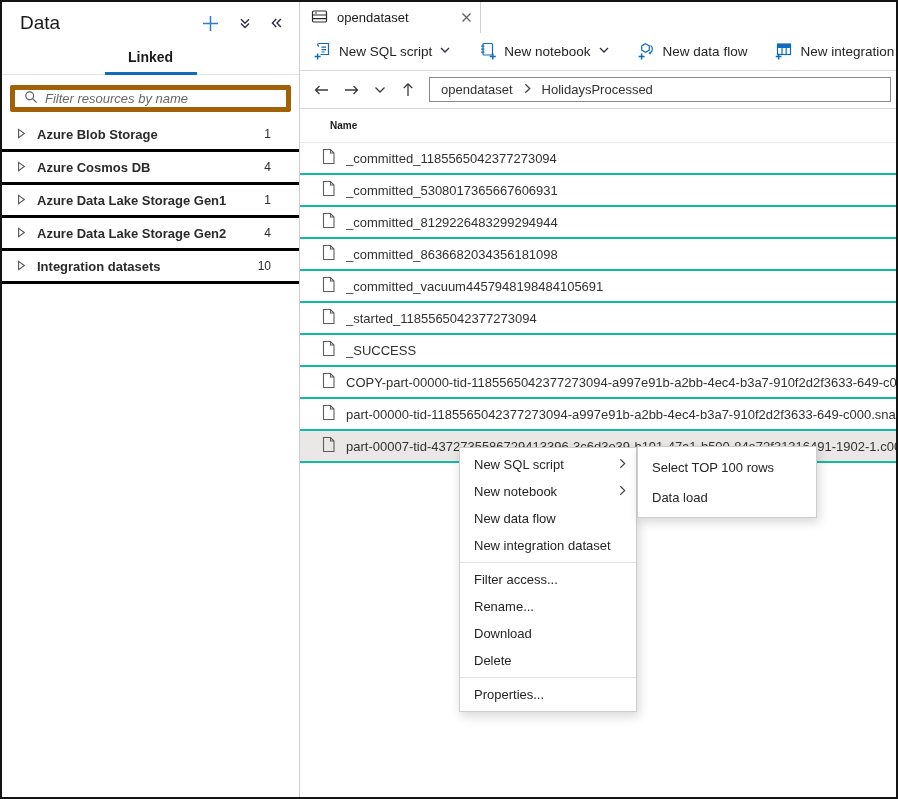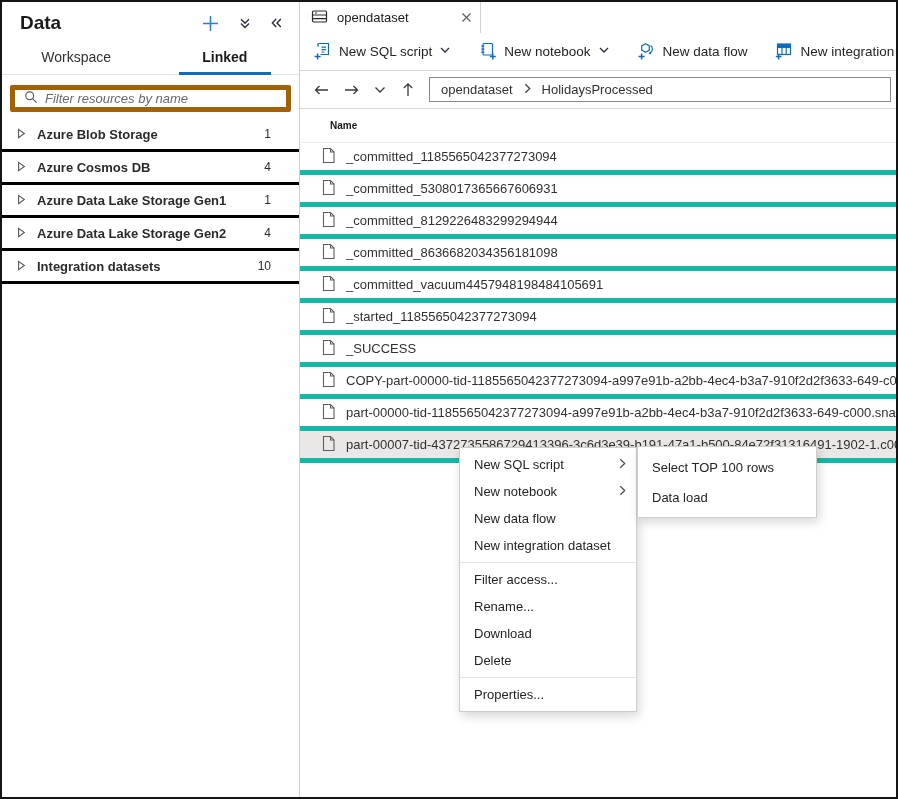--- a/index.html
+++ b/index.html
@@ -3,21 +3,21 @@
 <meta charset="utf-8">
 <style>
   * { margin:0; padding:0; box-sizing:border-box; }
   body { font-family:"Liberation Sans", sans-serif; background:#fff; }
   .app { position:relative; width:898px; height:799px; border:2px solid #141414;
          background:#fff; display:flex; overflow:hidden; color:#242424; }
 
   
   .left-panel { flex:0 0 298px; border-right:1px solid #cfcfcf; display:flex; flex-direction:column; }
   .lp-header { display:flex; align-items:center; padding:10px 16px 2px 18px; }
-  .lp-title { flex:1; font-size:19px; font-weight:bold; color:#1b1a19; }
+  .lp-title { flex:1; font-size:19px; font-weight:normal; color:#1b1a19; }
   .lp-icons { display:flex; gap:17px; align-items:center; }
   .icon-btn { display:flex; align-items:center; cursor:pointer; }
 
   .lp-tabs { display:flex; border-bottom:1px solid #e4e2e0; margin-top:6px; }
   .lp-tab { flex:1; text-align:center; font-size:14px; padding:7px 0 9px; color:#323130; position:relative; cursor:pointer; }
   .lp-tab.active { font-weight:bold; color:#1b1a19; }
   .lp-tab.active .underline { position:absolute; left:50%; transform:translateX(-50%);
       bottom:-1px; width:92px; height:3px; background:#0f6cbd; }
 
   .search-box { margin:10px 8px 4px; height:27px; border:5px solid #a16207; border-radius:2px;
@@ -44,21 +44,21 @@
       border-bottom:1px solid #d9d7d5; }
   .nav-ic { display:flex; align-items:center; margin-right:13px; cursor:pointer; }
   .breadcrumb { flex:1; height:25px; border:1px solid #8a8886; display:flex; align-items:center;
       gap:11px; padding:0 11px; font-size:13px; color:#323130; }
   .crumb { cursor:pointer; }
 
   .filelist { flex:1; }
   .fl-header { height:34px; display:flex; align-items:center; padding-left:30px;
       font-size:10px; font-weight:600; color:#1b1a19; border-bottom:1px solid #ececec; }
   .file-row { height:32px; display:flex; align-items:center; gap:10px; padding-left:21px;
-      border-bottom:5px solid #14b8a6; font-size:13px; color:#323130;
+      border-bottom:2px solid #14b8a6; font-size:13px; color:#323130;
       white-space:nowrap; overflow:hidden; cursor:pointer; }
   .file-row .fname { overflow:hidden; }
   .file-row.selected { background:#e9e8e7; }
   .file-row svg { flex:0 0 auto; }
 
   
   .context-menu { position:absolute; left:457px; top:445px; width:178px; background:#fff;
       border:1px solid #cfcdcb; box-shadow:2px 4px 10px rgba(0,0,0,.16); padding:3px 0; z-index:5; }
   .menu-item { height:27px; display:flex; align-items:center; padding:0 10px 0 14px;
       font-size:13px; color:#242424; cursor:pointer; }
@@ -90,23 +90,20 @@
         </span>
         <span class="icon-btn">
           <svg width="14" height="14" viewBox="0 0 14 14">
               <path d="M7.2 3L3.4 7l3.8 4M11.8 3L8 7l3.8 4" stroke="#2f2e3e" stroke-width="1.4" fill="none"></path>
             </svg>
         </span>
       </div>
     </div>
 
     <div class="lp-tabs">
-      <div class="lp-tab">
-        <span>Workspace</span>
-      </div>
       <div class="lp-tab active">
         <span>Linked</span>
         <span class="underline"></span>
       </div>
     </div>
 
     <div class="search-box">
       <span>
         <svg width="14" height="14" viewBox="0 0 14 14">
             <circle cx="5.7" cy="5.7" r="3.9" stroke="#5f5d5b" stroke-width="1.2" fill="none"></circle>

